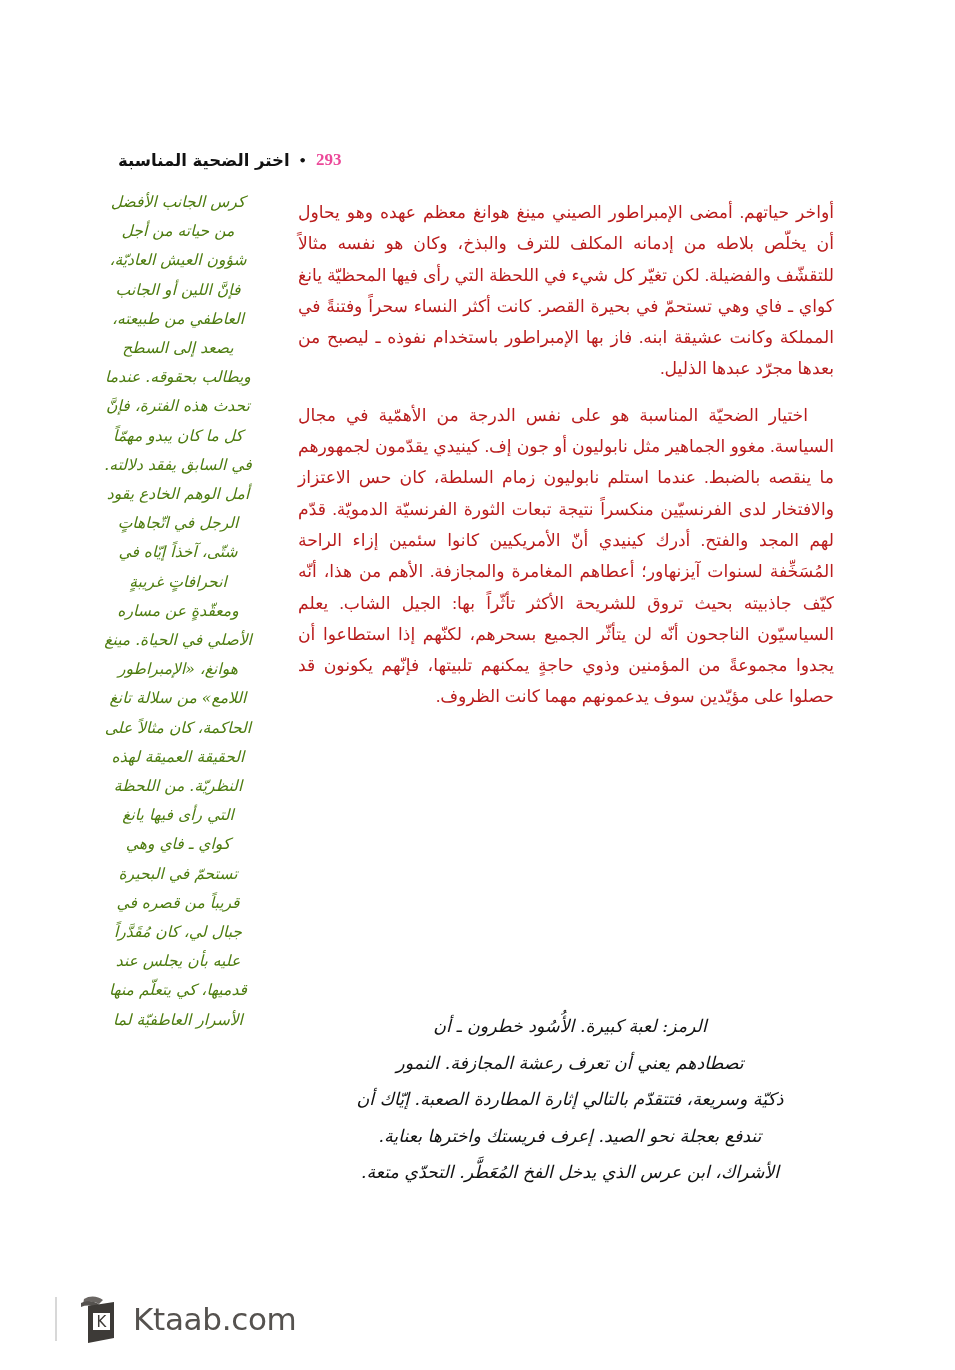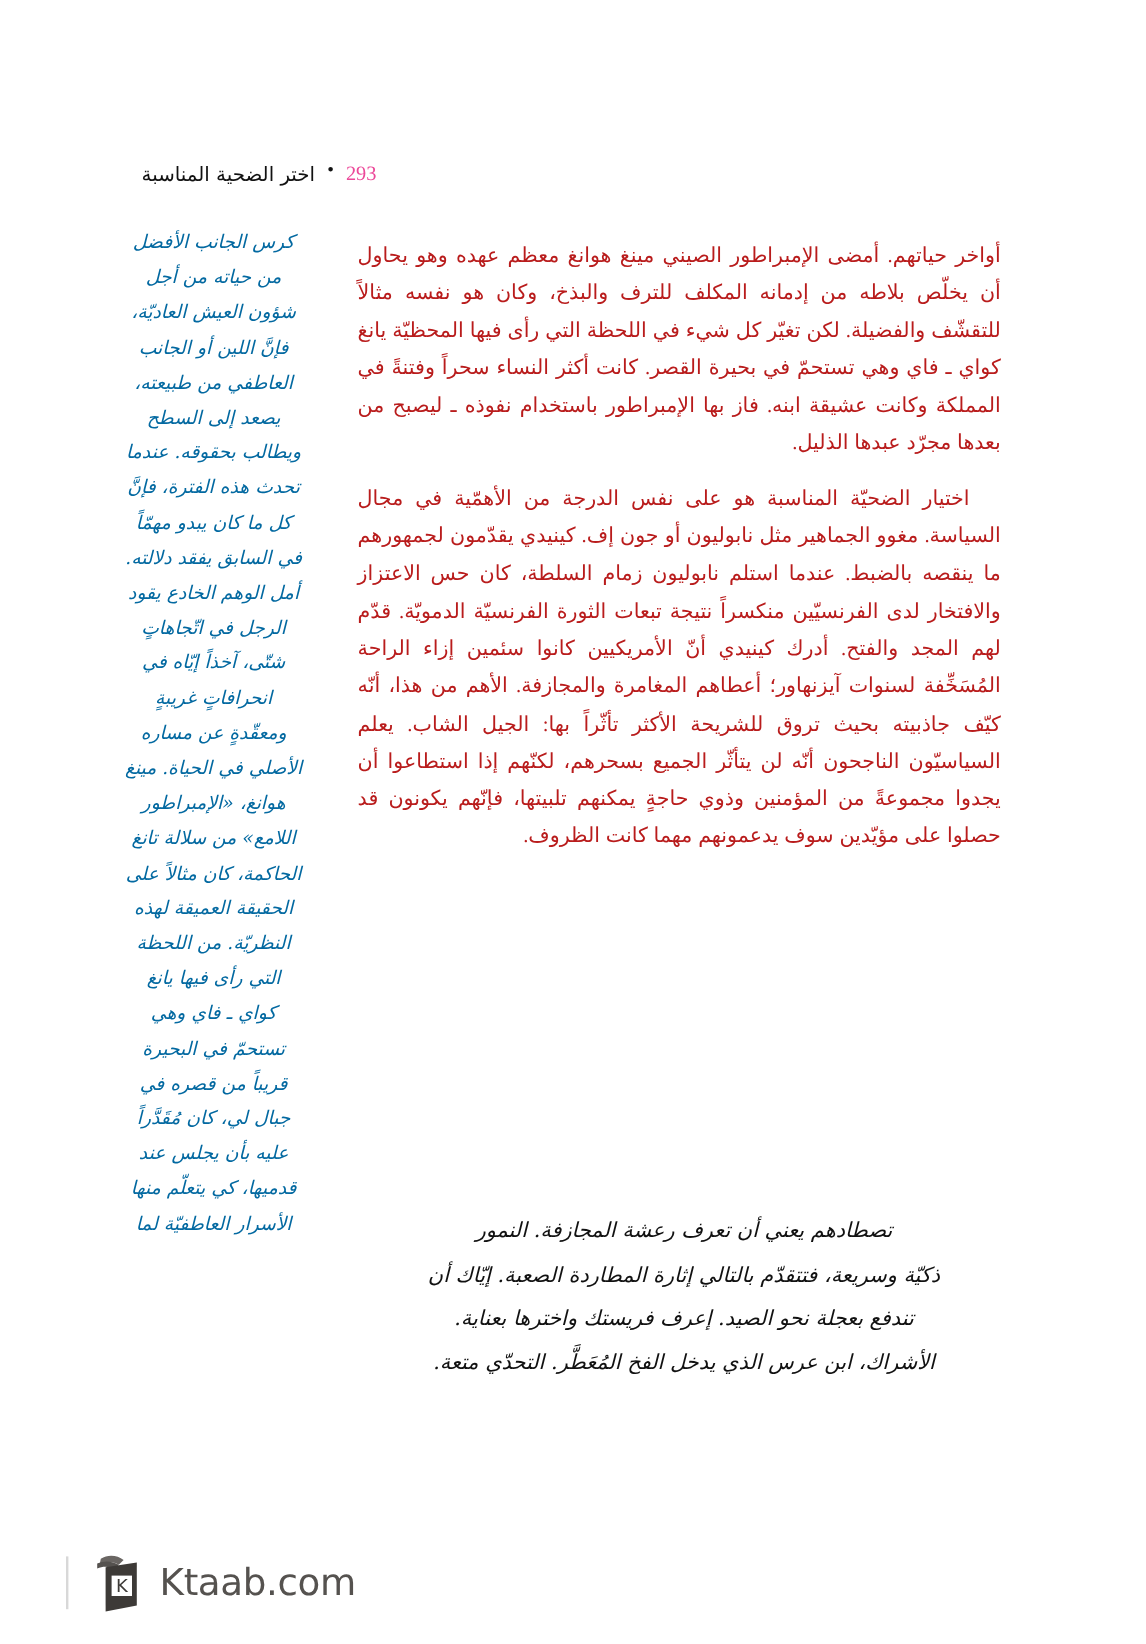--- a/index.html
+++ b/index.html
@@ -19,30 +19,31 @@
 
   .page {
     position: absolute;
     inset: 0;
     background: #ffffff;
   }
 
   
   .running-head {
     position: absolute;
-    top: 132px;
+    top: 144px;
     left: 118px;
     width: 240px;
     height: 26px;
     display: flex;
     flex-direction: row-reverse;
-    align-items: center;
+    align-items: flex-end;
     justify-content: flex-start;
     gap: 9px;
     direction: rtl;
+    font-weight: bold;
   }
   .running-head .chapter-title {
     font-family: "DejaVu Sans", sans-serif;
     font-size: 16.5px;
     letter-spacing: 0;
     white-space: nowrap;
     color: #121212;
   }
   .running-head .head-dot {
     font-size: 13px;
@@ -89,21 +90,21 @@
     width: 148px;
     direction: rtl;
     text-align: center;
   }
   .margin-note p {
     margin: 0;
     font-family: "DejaVu Serif", serif;
     font-style: italic;
     font-size: 15.6px;
     line-height: 29.2px;
-    color: #0369a1;
+    color: #4d7c0f;
   }
 
   
   .symbol-block {
     position: absolute;
     top: 1008px;
     left: 290px;
     width: 560px;
     direction: rtl;
     text-align: center;
@@ -164,20 +165,21 @@
   <div class="body-column">
     <p>أواخر حياتهم. أمضى الإمبراطور الصيني مينغ هوانغ معظم عهده وهو يحاول أن يخلّص بلاطه من إدمانه المكلف للترف والبذخ، وكان هو نفسه مثالاً للتقشّف والفضيلة. لكن تغيّر كل شيء في اللحظة التي رأى فيها المحظيّة يانغ كواي ـ فاي وهي تستحمّ في بحيرة القصر. كانت أكثر النساء سحراً وفتنةً في المملكة وكانت عشيقة ابنه. فاز بها الإمبراطور باستخدام نفوذه ـ ليصبح من بعدها مجرّد عبدها الذليل.</p>
     <p class="indented">اختيار الضحيّة المناسبة هو على نفس الدرجة من الأهمّية في مجال السياسة. مغوو الجماهير مثل نابوليون أو جون إف. كينيدي يقدّمون لجمهورهم ما ينقصه بالضبط. عندما استلم نابوليون زمام السلطة، كان حس الاعتزاز والافتخار لدى الفرنسيّين منكسراً نتيجة تبعات الثورة الفرنسيّة الدمويّة. قدّم لهم المجد والفتح. أدرك كينيدي أنّ الأمريكيين كانوا سئمين إزاء الراحة المُسَخِّفة لسنوات آيزنهاور؛ أعطاهم المغامرة والمجازفة. الأهم من هذا، أنّه كيّف جاذبيته بحيث تروق للشريحة الأكثر تأثّراً بها: الجيل الشاب. يعلم السياسيّون الناجحون أنّه لن يتأثّر الجميع بسحرهم، لكنّهم إذا استطاعوا أن يجدوا مجموعةً من المؤمنين وذوي حاجةٍ يمكنهم تلبيتها، فإنّهم يكونون قد حصلوا على مؤيّدين سوف يدعمونهم مهما كانت الظروف.</p>
   </div>
 
   <div class="margin-note">
     <p>كرس الجانب الأفضل من حياته من أجل شؤون العيش العاديّة، فإنَّ اللين أو الجانب العاطفي من طبيعته، يصعد إلى السطح ويطالب بحقوقه. عندما تحدث هذه الفترة، فإنَّ كل ما كان يبدو مهمّاً في السابق يفقد دلالته. أمل الوهم الخادع يقود الرجل في اتّجاهاتٍ شتّى، آخذاً إيّاه في انحرافاتٍ غريبةٍ ومعقّدةٍ عن مساره الأصلي في الحياة. مينغ هوانغ، «الإمبراطور اللامع» من سلالة تانغ الحاكمة، كان مثالاً على الحقيقة العميقة لهذه النظريّة. من اللحظة التي رأى فيها يانغ كواي ـ فاي وهي تستحمّ في البحيرة قريباً من قصره في جبال لي، كان مُقَدَّراً عليه بأن يجلس عند قدميها، كي يتعلّم منها الأسرار العاطفيّة لما</p>
   </div>
 
   <div class="symbol-block">
+    <p>الرمز: لعبة كبيرة. الأُسُود خطرون ـ أن</p>
     <p>تصطادهم يعني أن تعرف رعشة المجازفة. النمور</p>
     <p>ذكيّة وسريعة، فتتقدّم بالتالي إثارة المطاردة الصعبة. إيّاك أن</p>
     <p>تندفع بعجلة نحو الصيد. إعرف فريستك واخترها بعناية.</p>
     <p>الأشراك، ابن عرس الذي يدخل الفخ المُعَطَّر. التحدّي متعة.</p>
   </div>
 
   <div class="watermark">
     <div class="rule"></div>
     <div class="book-logo">
       <svg width="50" height="54" viewBox="0 0 50 54" xmlns="http://www.w3.org/2000/svg">

